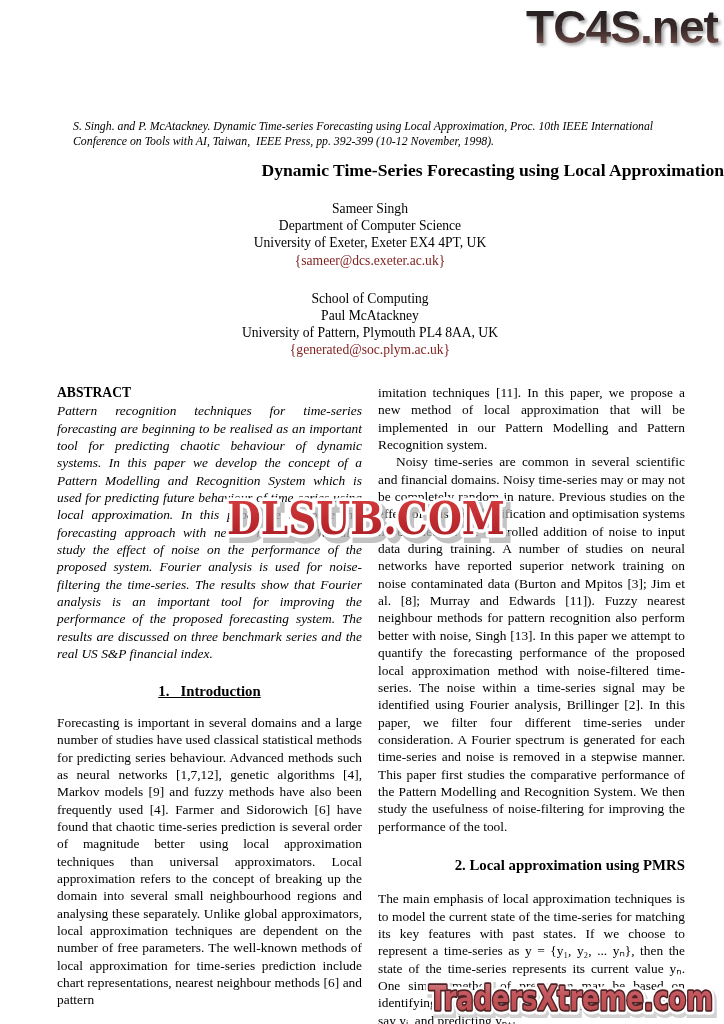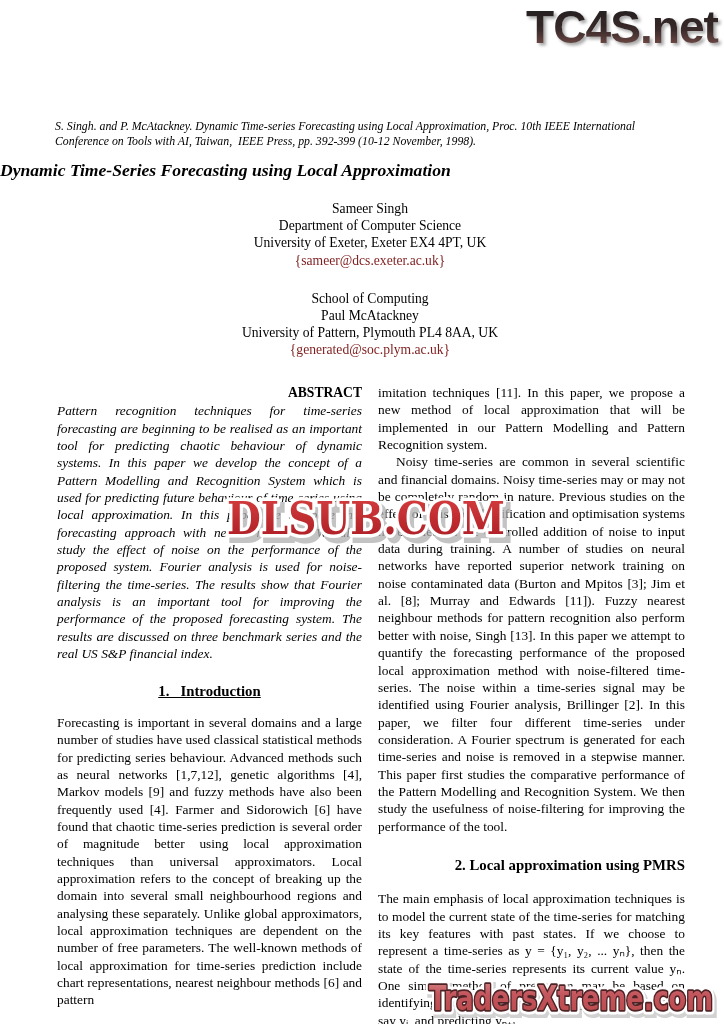--- a/index.html
+++ b/index.html
@@ -3,45 +3,45 @@
 <meta charset="utf-8">
 <style>
   html,body{margin:0;padding:0;}
   body{
     width:724px;height:1024px;background:#ffffff;position:relative;
     font-family:"Liberation Serif",serif;color:#000;overflow:hidden;
   }
   .page{position:absolute;inset:0;}
 
   .citation{
-    position:absolute;left:55px;top:119px;width:618px;
+    position:absolute;left:73px;top:119px;width:618px;
     font-style:italic;font-size:11.8px;line-height:15.4px;
     white-space:pre-wrap;text-align:left;
   }
   .title{
     position:absolute;left:0;top:160px;width:724px;margin:0;
-    text-align:left;font-size:17.6px;font-weight:bold;font-style:italic;
+    text-align:right;font-size:17.6px;font-weight:bold;
   }
   .authors{
     position:absolute;left:8px;top:200px;width:724px;
     text-align:center;font-size:13.6px;line-height:17.2px;
   }
   .author-block{margin-bottom:21px;}
   .author-line{display:block;}
   .email{color:#7f1d1d;}
 
   .columns{
     position:absolute;left:57px;top:384px;width:628px;
     display:flex;gap:16px;
   }
   .col{font-size:13.4px;line-height:17.35px;text-align:justify;}
   .col-left{width:305px;}
   .col-right{width:307px;}
   .abs-heading{
-    text-align:right;font-weight:bold;font-size:13.6px;margin:0 0 1px 0;
+    text-align:left;font-weight:bold;font-size:13.6px;margin:0 0 1px 0;
   }
   .abstract{font-style:italic;margin:0;}
   p{margin:0;}
   .sec-heading{
     font-size:14.8px;font-weight:bold;text-align:center;
     margin:20px 0 14px 0;white-space:pre-wrap;text-decoration:underline;
   }
   .sec-heading-2{
     font-size:14.8px;font-weight:bold;text-align:right;
     margin:22px 0 16px 0;white-space:pre-wrap;

